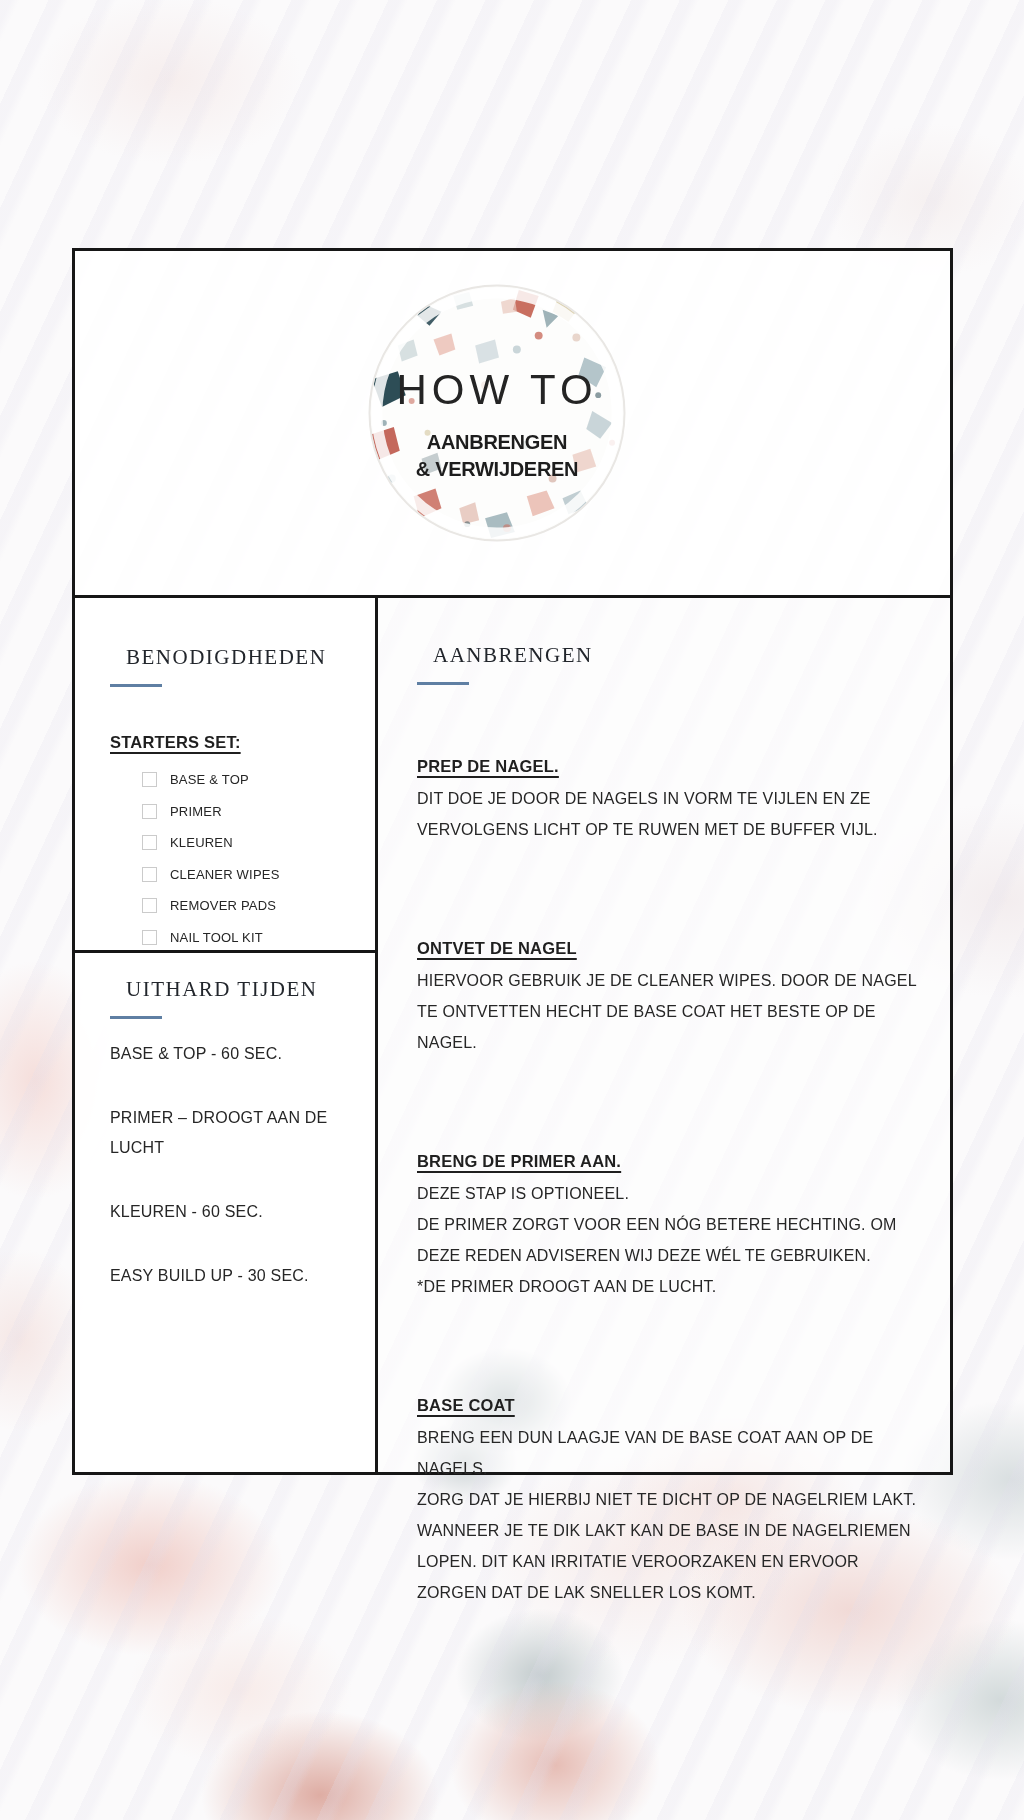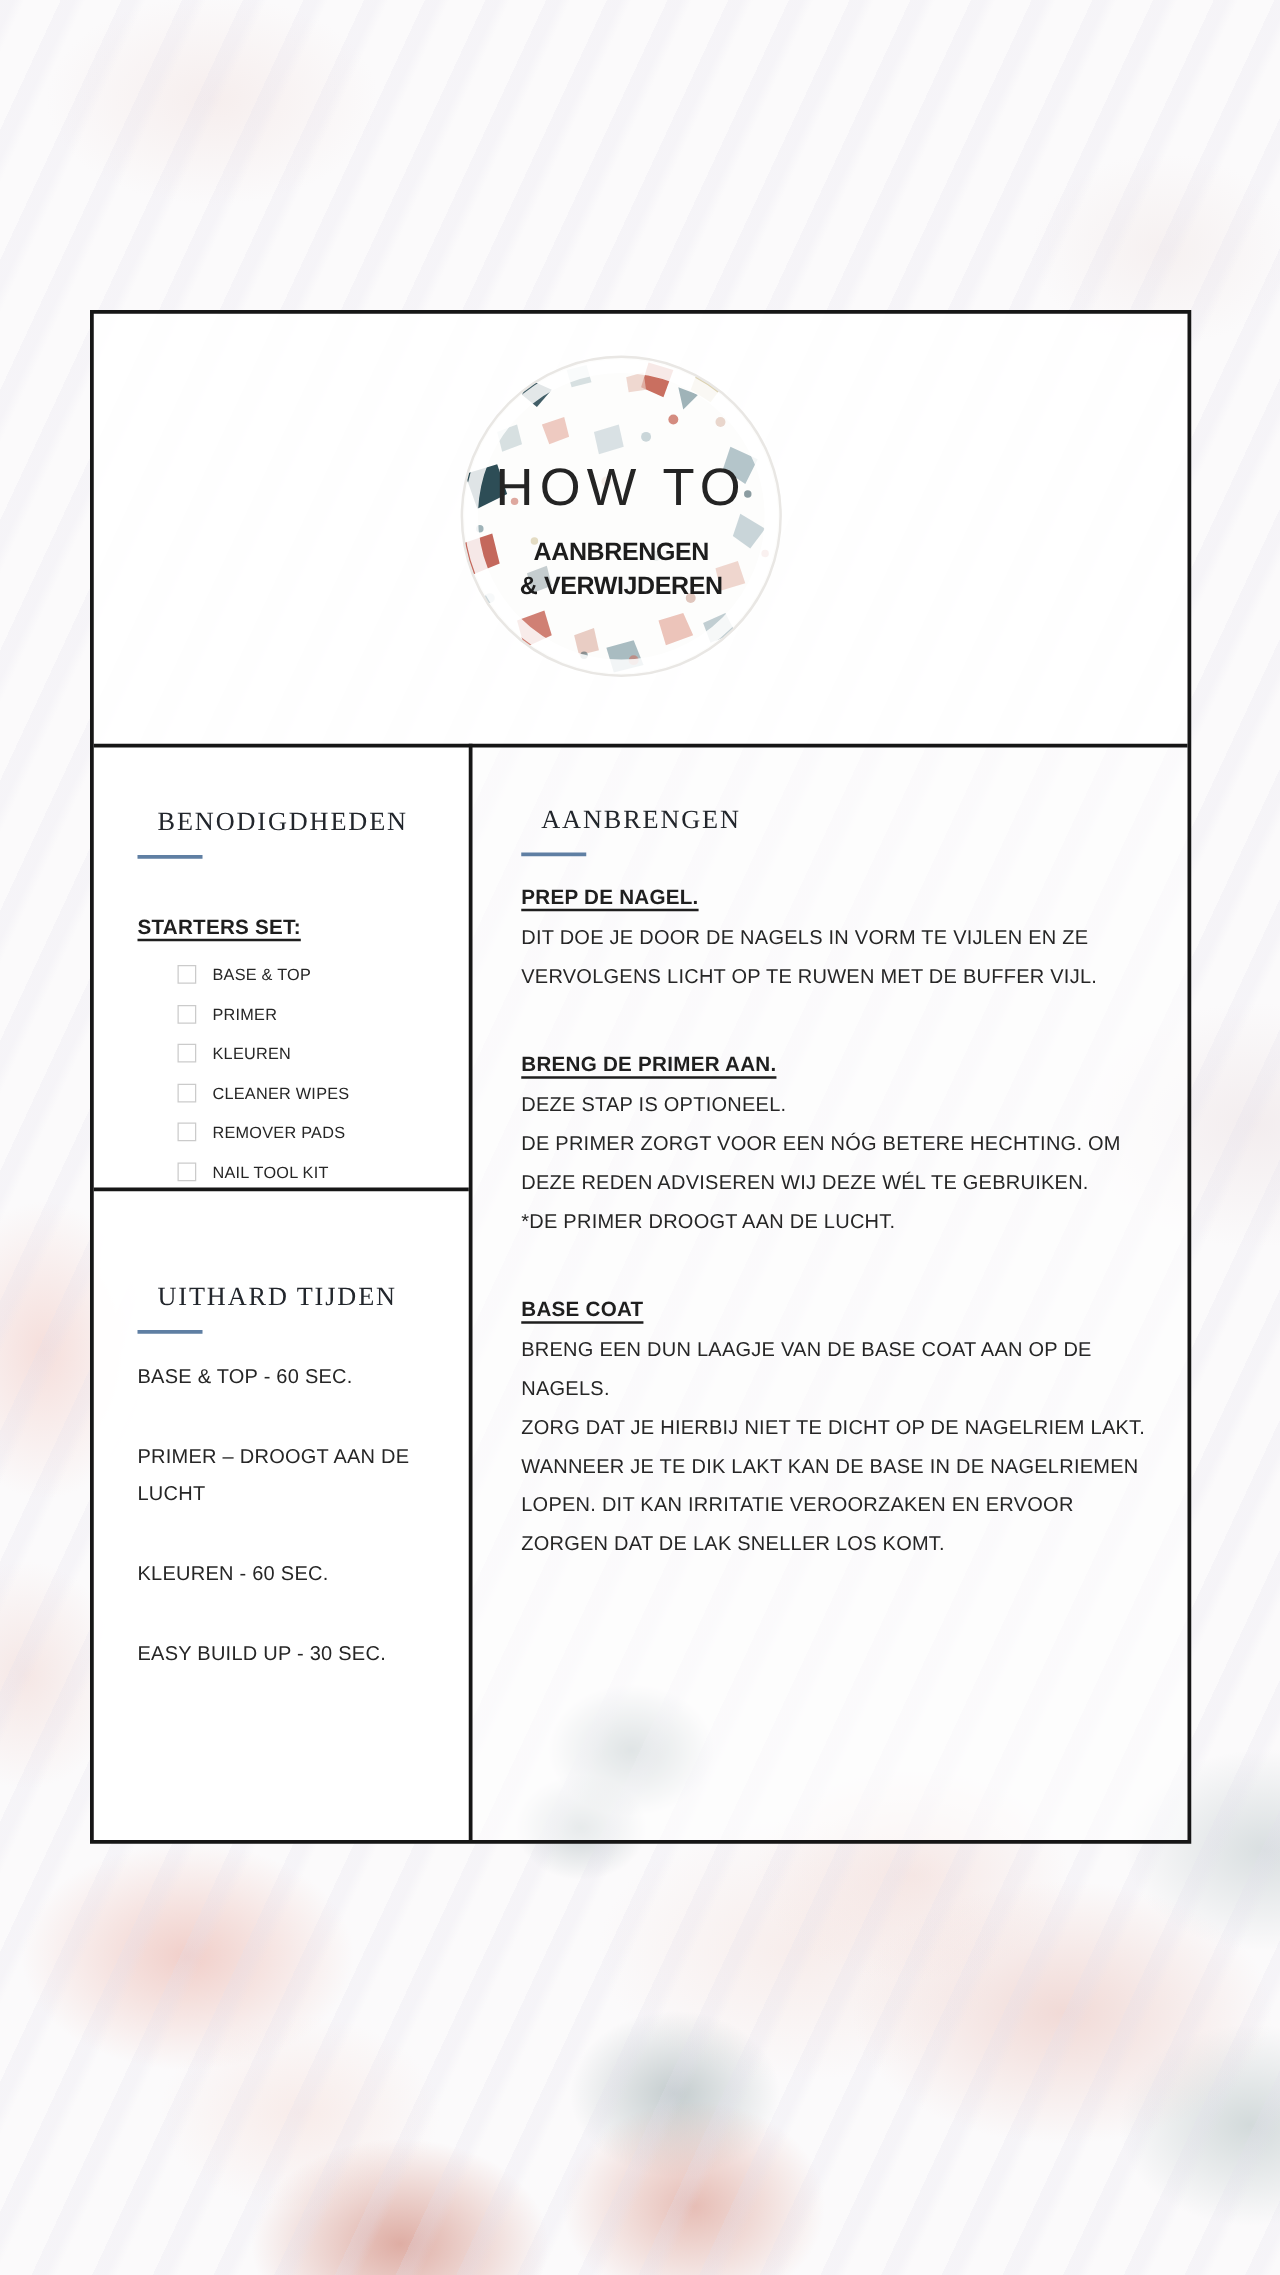--- a/index.html
+++ b/index.html
@@ -52,39 +52,39 @@
 
   
   .section-heading {
     font-family:"Liberation Serif", serif; font-size:21px; font-weight:400;
     letter-spacing:1.5px; color:#22262c; margin:16px; line-height:22px;
   }
   .accent-line { width:52px; height:3px; margin-top:13px; }
 
   
   .ben-content { left:110px; top:630px; width:252px; }
-  .uit-content { left:110px; top:1010px; width:256px; }
+  .uit-content { left:110px; top:962px; width:256px; }
   .right-content { left:417px; top:628px; width:525px; }
 
   .list-title, .step-title {
     font-size:16.5px; font-weight:700; color:#1f1f1f; letter-spacing:0.2px;
     text-decoration:underline; text-decoration-thickness:1.5px; text-underline-offset:4px;
   }
   .list-title { display:inline-block; margin-top:46px; }
   .checklist { margin:12px 0 0 0; padding:0; list-style:none; }
   .checklist li { display:flex; align-items:center; height:31.5px; margin-left:32px; font-size:13px; color:#262626; letter-spacing:0.2px; }
   .cb { width:13px; height:13px; border:1.5px solid #cbcbcb; background:rgba(255,255,255,0.6); margin-right:13px; flex:0 0 auto; }
 
   .uit-para { font-size:16px; color:#262626; line-height:30px; letter-spacing:0.2px; margin:0 0 34px 0; white-space:pre-line; }
   .uit-para.first { margin-top:20px; }
 
   .steps { margin-top:22px; }
   .step { margin-top:44px; }
   .step.first { margin-top:0; }
-  .step-title { display:inline-block; line-height:22px; }
+  .step-title { display:inline-block; line-height:22px;margin-top:48px; }
   .step-body { font-size:16px; color:#262626; line-height:31px; letter-spacing:0.2px; margin-top:6px; white-space:pre-line; }
 </style>
 </head>
 <body>
 
 <div class="page">
 
   <div class="abs cell-header"></div>
   <div class="abs cell-ben"></div>
   <div class="abs cell-uit"></div>
@@ -195,20 +195,26 @@
   <div class="abs right-content">
     <h2 class="section-heading">AANBRENGEN</h2>
     <div class="accent-line" style="background:#5f7fa3;"></div>
     <div class="steps">
       <div class="step first">
         <span class="step-title">PREP DE NAGEL.</span>
         <div class="step-body">DIT DOE JE DOOR DE NAGELS IN VORM TE VIJLEN EN ZE
 VERVOLGENS LICHT OP TE RUWEN MET DE BUFFER VIJL.</div>
       </div>
       <div class="step">
+        <span class="step-title">ONTVET DE NAGEL</span>
+        <div class="step-body">HIERVOOR GEBRUIK JE DE CLEANER WIPES. DOOR DE NAGEL
+TE ONTVETTEN HECHT DE BASE COAT HET BESTE OP DE
+NAGEL.</div>
+      </div>
+      <div class="step">
         <span class="step-title">BRENG DE PRIMER AAN.</span>
         <div class="step-body">DEZE STAP IS OPTIONEEL.
 DE PRIMER ZORGT VOOR EEN NÓG BETERE HECHTING. OM
 DEZE REDEN ADVISEREN WIJ DEZE WÉL TE GEBRUIKEN.
 *DE PRIMER DROOGT AAN DE LUCHT.</div>
       </div>
       <div class="step">
         <span class="step-title">BASE COAT</span>
         <div class="step-body">BRENG EEN DUN LAAGJE VAN DE BASE COAT AAN OP DE
 NAGELS.

